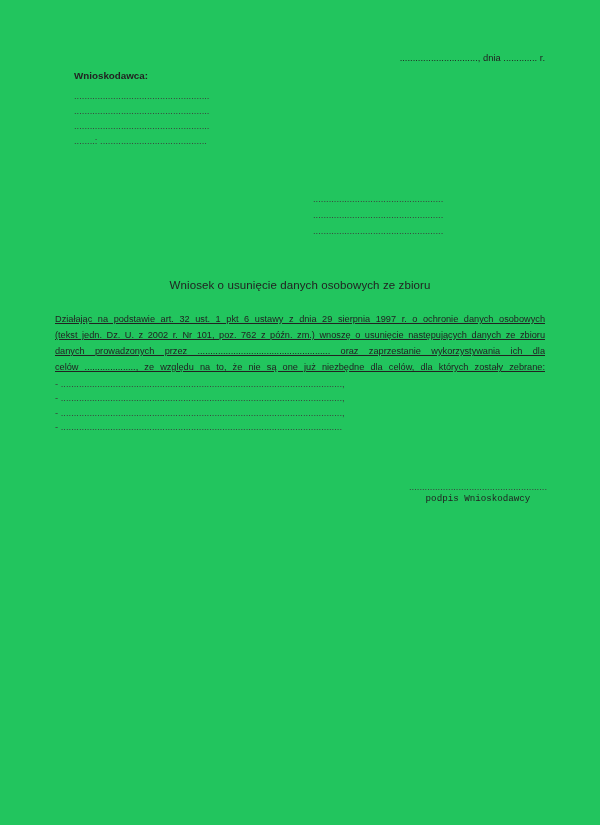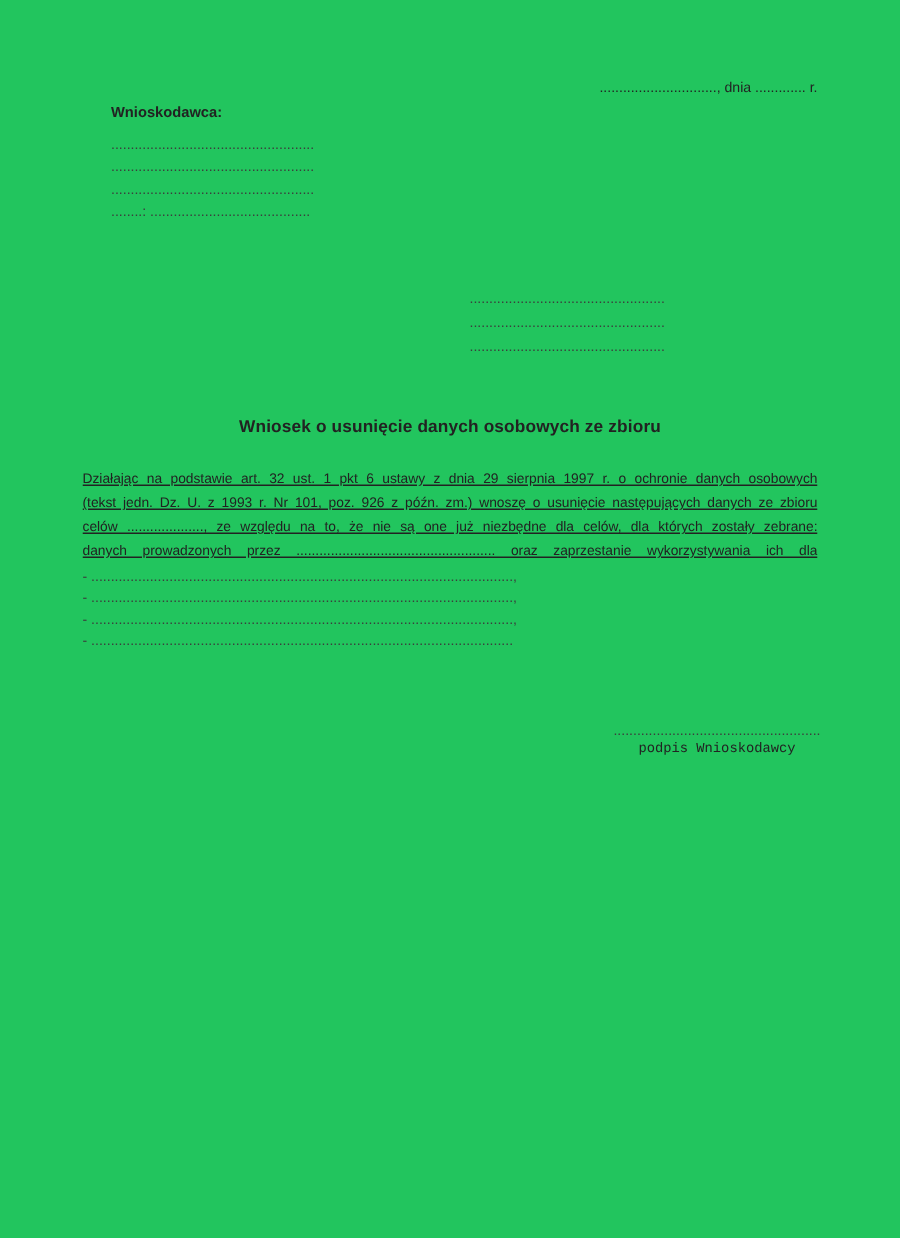--- a/index.html
+++ b/index.html
@@ -49,21 +49,21 @@
   }
   .recipient-block .fill-line { line-height: 16px; }
 
   .doc-title {
     position: absolute;
     left: 0;
     top: 279px;
     width: 600px;
     text-align: center;
     font-size: 11.5px;
-    font-weight: bold;
+    font-weight: normal;
     letter-spacing: 0.1px;
   }
 
   .body-block {
     position: absolute;
     left: 55px;
     top: 311px;
     width: 490px;
     text-decoration: underline;
   }
@@ -128,23 +128,23 @@
   <div class="recipient-block">
     <div class="fill-line">..................................................</div>
     <div class="fill-line">..................................................</div>
     <div class="fill-line">..................................................</div>
   </div>
 
   <div class="doc-title">Wniosek o usunięcie danych osobowych ze zbioru</div>
 
   <div class="body-block">
     <div class="body-line">Działając na podstawie art. 32 ust. 1 pkt 6 ustawy z dnia 29 sierpnia 1997 r. o ochronie danych osobowych</div>
-    <div class="body-line">(tekst jedn. Dz. U. z 1993 r. Nr 101, poz. 926 z późn. zm.) wnoszę o usunięcie następujących danych ze zbioru</div>
+    <div class="body-line">(tekst jedn. Dz. U. z 2002 r. Nr 101, poz. 762 z późn. zm.) wnoszę o usunięcie następujących danych ze zbioru</div>
+    <div class="body-line">danych prowadzonych przez .................................................... oraz zaprzestanie wykorzystywania ich dla</div>
     <div class="body-line">celów ...................., ze względu na to, że nie są one już niezbędne dla celów, dla których zostały zebrane:</div>
-    <div class="body-line">danych prowadzonych przez .................................................... oraz zaprzestanie wykorzystywania ich dla</div>
   </div>
 
   <div class="items-block">
     <div class="item-line">- ............................................................................................................,</div>
     <div class="item-line">- ............................................................................................................,</div>
     <div class="item-line">- ............................................................................................................,</div>
     <div class="item-line">- ............................................................................................................</div>
   </div>
 
   <div class="signature-block">

